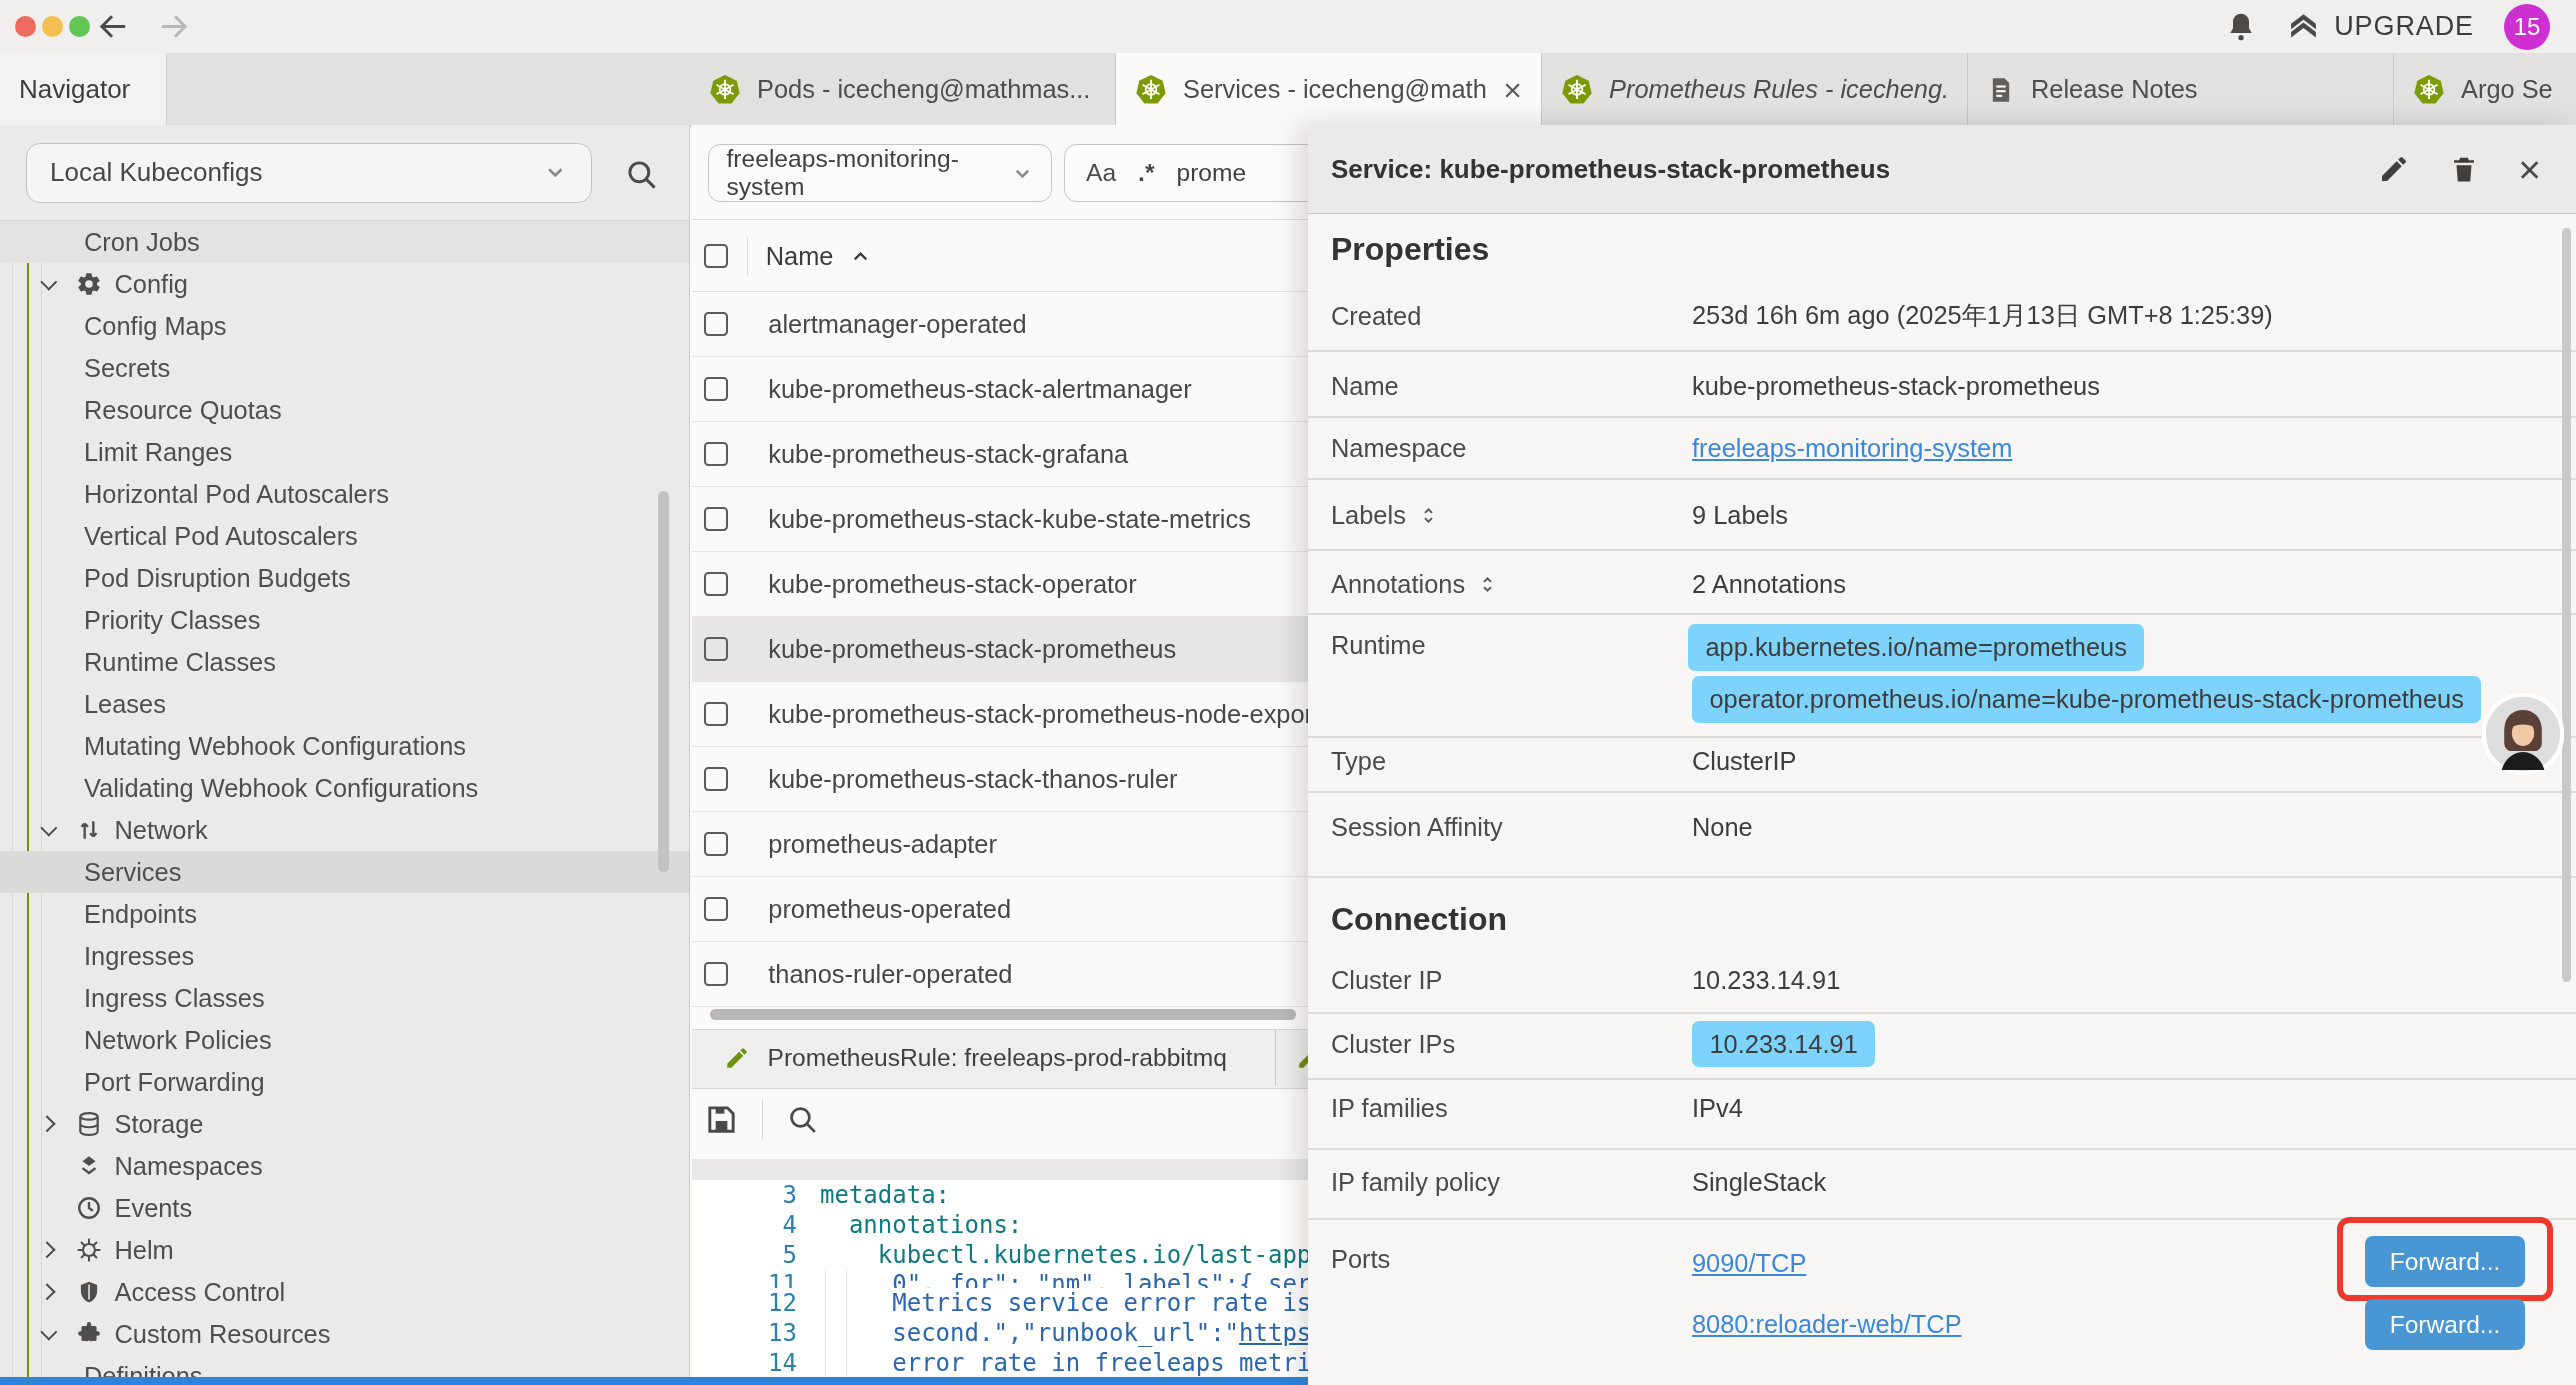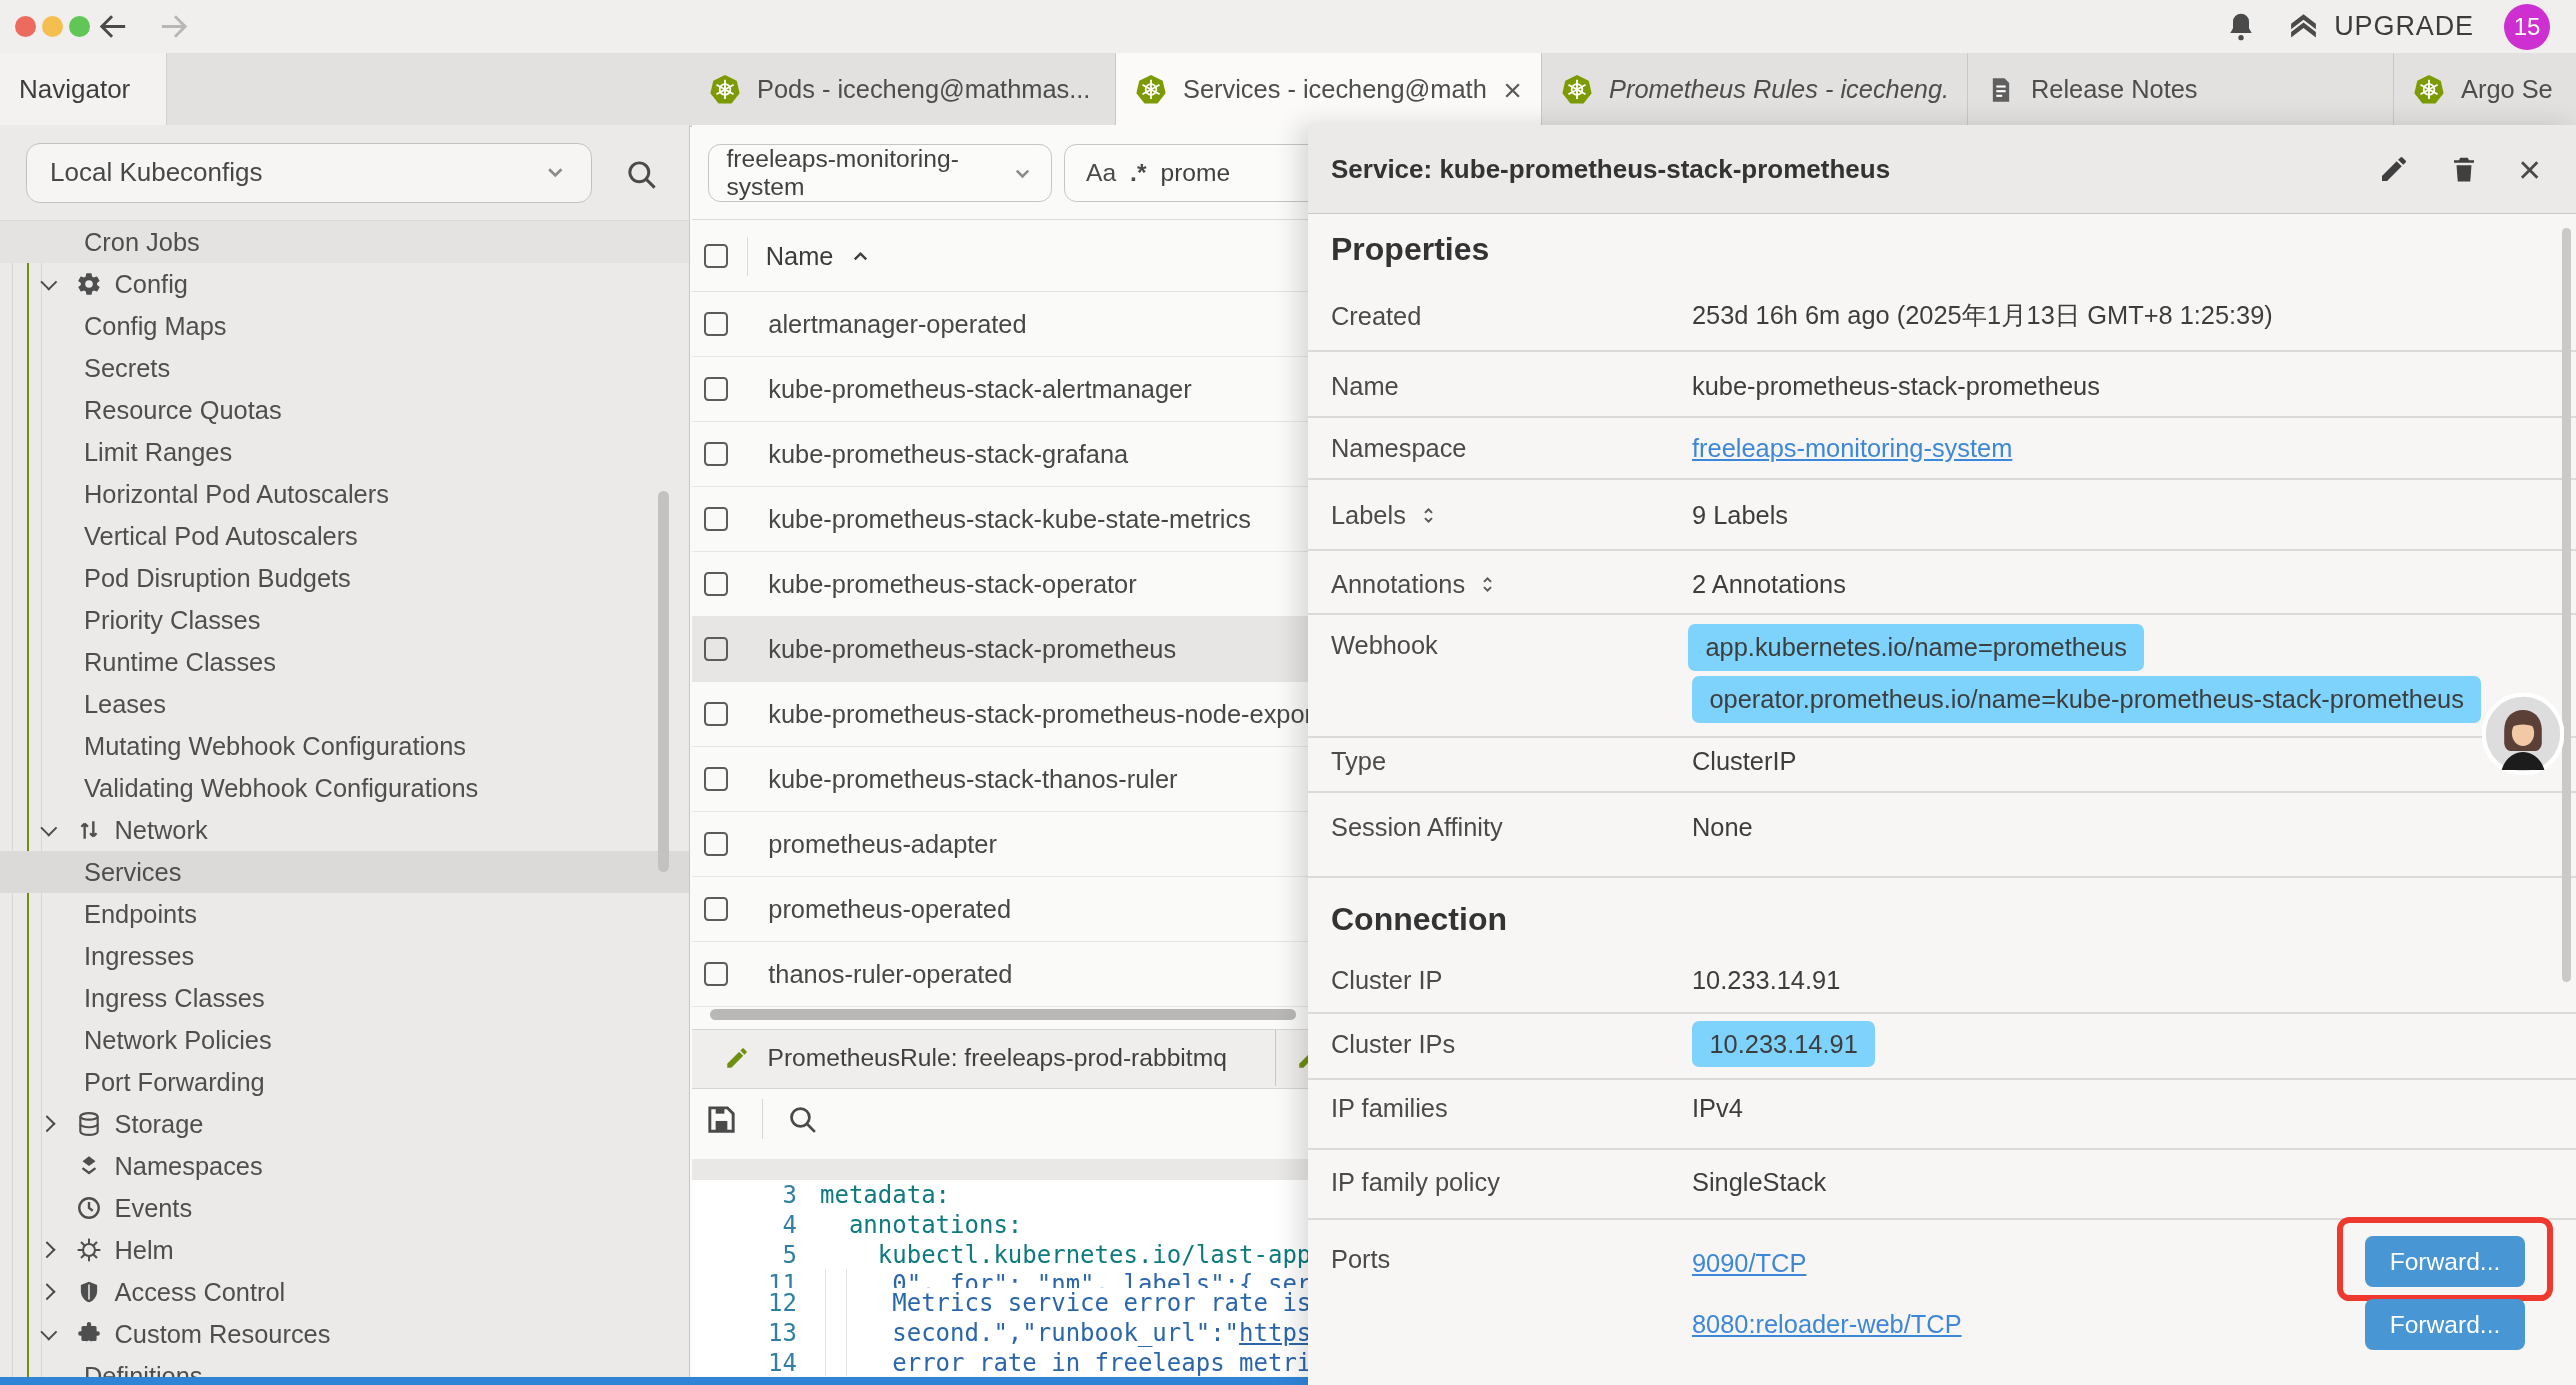--- a/index.html
+++ b/index.html
@@ -51,21 +51,21 @@
   .ticon{width:30px;height:30px;margin-right:10.5px;color:#4e4e4e;flex:0 0 auto;display:flex;align-items:center;justify-content:center;}
   .ticon svg{width:26px;height:26px;}
   #sidebar-scrollbar{position:absolute;left:658px;top:366px;width:10.5px;height:381px;border-radius:5.3px;background:#c3c2c0;}
 
   
   #listpanel{position:absolute;left:692px;top:125px;width:616px;height:1260px;background:#fafaf8;overflow:hidden;}
   #ns-select{position:absolute;left:16px;top:19px;width:344px;height:58px;border:1.8px solid #c6c5c3;border-radius:12.3px;background:#fbfbf9;
        display:flex;align-items:center;padding:0 17.5px;box-sizing:border-box;font-size:24.6px;color:#414141;}
   #ns-select .dd-chev{margin-left:auto;}
   #filter-box{position:absolute;left:372px;top:19px;width:368px;height:58px;border:1.8px solid #c6c5c3;border-radius:12.3px;background:#fbfbf9;
-       display:flex;align-items:center;gap:14px;padding:0 21px;box-sizing:border-box;font-size:24.6px;}
+       display:flex;align-items:center;gap:22px;padding:0 21px;box-sizing:border-box;font-size:24.6px;}
   #filter-box .ficon{color:#4a4a4a;}
   #filter-head-border{position:absolute;left:0;top:94px;width:616px;border-top:1.8px solid #dedcda;}
   #table-header{position:absolute;left:0;top:96px;width:616px;height:70px;border-bottom:1.8px solid #e2e1df;display:flex;align-items:center;}
   .cb{width:24px;height:24px;border:2.6px solid #5c5c5c;border-radius:4.4px;box-sizing:border-box;flex:0 0 auto;}
   #table-header .cb{margin-left:12.3px;}
   #header-vdiv{width:0.9px;height:39px;background:#dcdbd9;margin-left:19px;}
   #col-name{margin-left:17.5px;font-size:25.4px;color:#3c3c3c;}
   #sort-caret{margin-left:16px;}
   #rows{position:absolute;left:0;top:167px;width:616px;}
   .lrow{height:64px;display:flex;align-items:center;border-bottom:0.9px solid #e7e6e4;font-size:25.4px;color:#474747;white-space:nowrap;}
@@ -638,21 +638,21 @@
         <span>Annotations</span>
         <svg width="21" height="21" viewBox="0 0 24 24" fill="none" stroke="#5a5a5a" stroke-width="2.4">
             <path d="M8 9l4-4 4 4M8 15l4 4 4-4"></path>
           </svg>
       </span>
       <span class="dvalue">2 Annotations</span>
     </div>
     <div class="dr-div" style="top:488px;"></div>
 
     <div class="dr-row" style="top:485px;height:70px;">
-      <span class="dlabel">Webhook</span>
+      <span class="dlabel">Runtime</span>
     </div>
     <span class="badge" style="position:absolute;left:380px;top:499px;">app.kubernetes.io/name=prometheus</span>
     <span class="badge" style="position:absolute;left:384px;top:551px;">operator.prometheus.io/name=kube-prometheus-stack-prometheus</span>
     <div class="dr-div" style="top:611px;"></div>
 
     <div class="dr-row" style="top:601px;height:70px;">
       <span class="dlabel">Type</span>
       <span class="dvalue">ClusterIP</span>
     </div>
     <div class="dr-div" style="top:666px;"></div>

